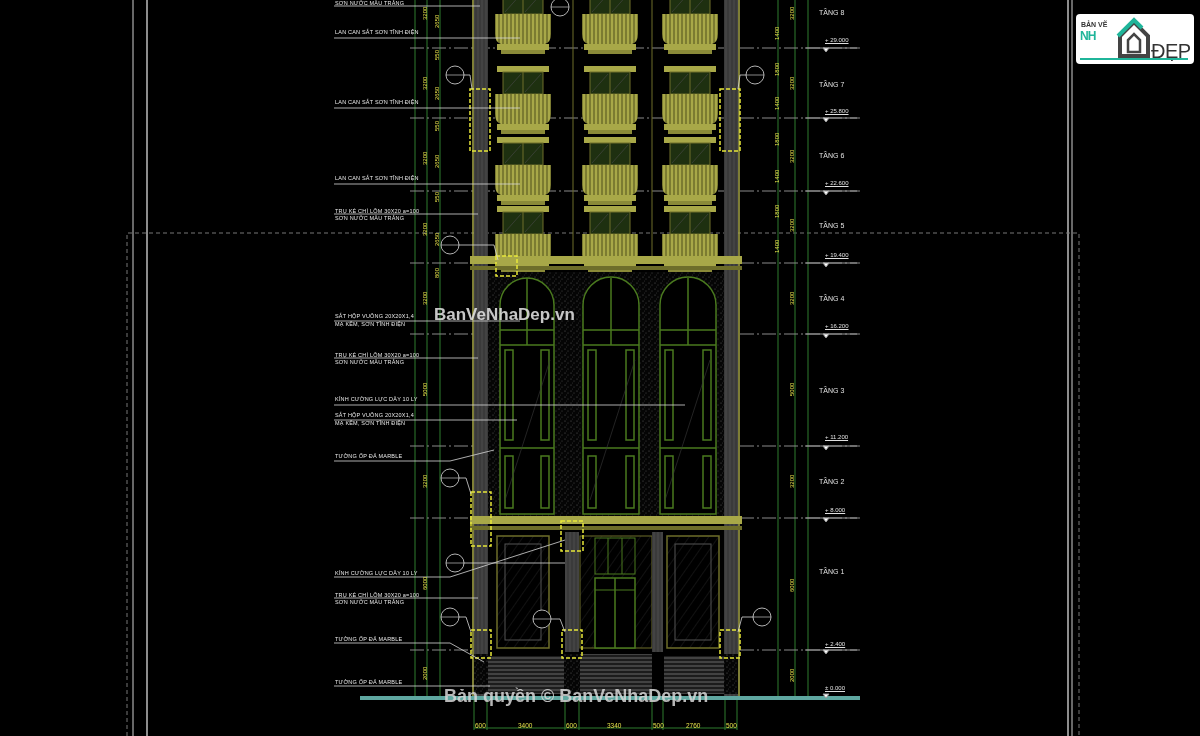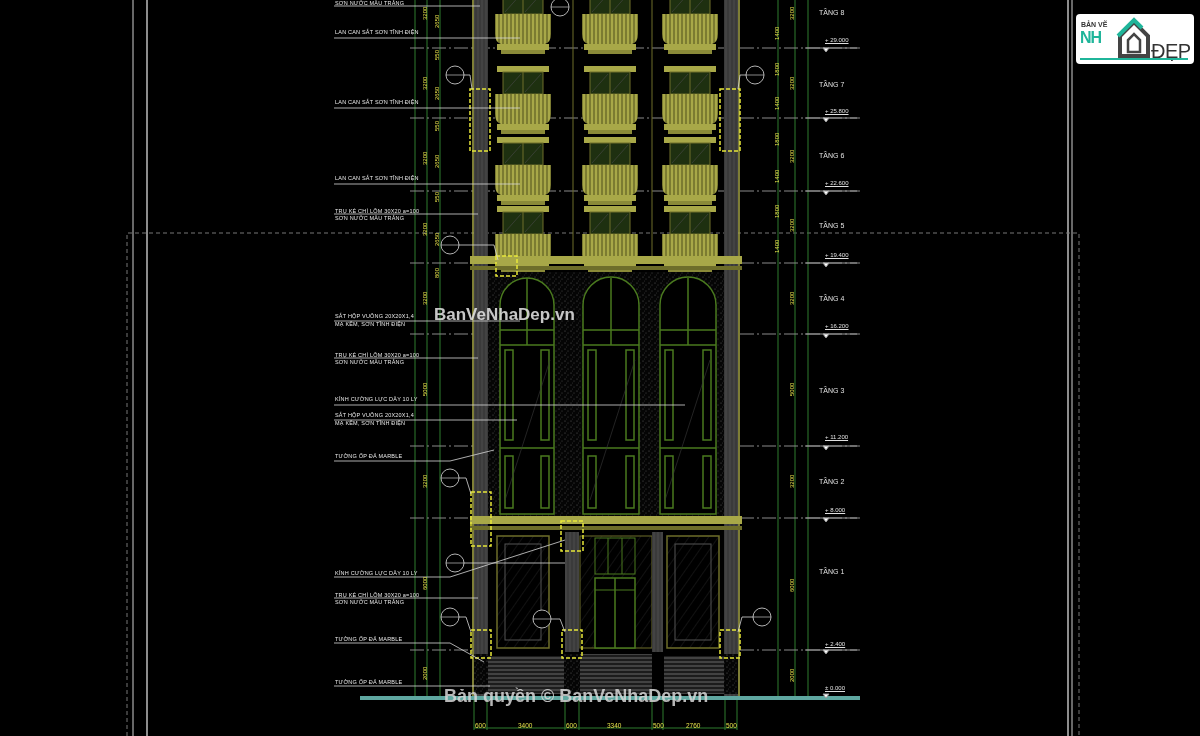--- a/index.html
+++ b/index.html
@@ -7,21 +7,21 @@
   #canvas { position: absolute; left: 0; top: 0; width: 1200px; height: 736px; }
   .label { position: absolute; font-family: "Liberation Sans", sans-serif; font-size: 5.5px; color: #e8e8e8; letter-spacing: 0.2px; white-space: nowrap; line-height: 7px; }
   .floor { position: absolute; font-family: "Liberation Sans", sans-serif; font-size: 7px; color: #e0e0e0; white-space: nowrap; }
   .elev { position: absolute; font-family: "Liberation Sans", sans-serif; font-size: 6px; color: #e0e0e0; white-space: nowrap; text-decoration: underline; }
   .vdim { position: absolute; font-family: "Liberation Sans", sans-serif; font-size: 6px; color: #e5e04a; white-space: nowrap; transform: rotate(-90deg); transform-origin: left top; }
   .hdim { position: absolute; font-family: "Liberation Sans", sans-serif; font-size: 6.5px; color: #e5e04a; white-space: nowrap; }
   .watermark-center { position: absolute; left: 434px; top: 305px; font-family: "Liberation Sans", sans-serif; font-weight: bold; font-size: 17px; color: rgba(225,225,225,0.88); white-space: nowrap; }
   .watermark-bottom { position: absolute; left: 444px; top: 686px; font-family: "Liberation Sans", sans-serif; font-weight: bold; font-size: 18px; color: rgba(215,215,215,0.85); white-space: nowrap; }
   .logo { position: absolute; left: 1076px; top: 14px; width: 118px; height: 50px; background: #fff; border-radius: 4px; }
   .logo .top { position: absolute; left: 5px; top: 7px; font-size: 7px; font-weight: bold; color: #333; }
-  .logo .nh { position: absolute; left: 4px; top: 15px; font-size: 16px; font-weight: bold; color: #1fb59a; letter-spacing: -1px; }
+  .logo .nh { position: absolute; left: 4px; top: 15px; font-size: 12px; font-weight: bold; color: #1fb59a; letter-spacing: -1px; }
   .logo .dep { position: absolute; left: 75px; top: 26px; font-size: 20px; color: #333; letter-spacing: -0.5px; }
   .logo .bar { position: absolute; left: 4px; top: 44px; width: 108px; height: 2px; background: #1fb59a; }
   .logo svg { position: absolute; left: 40px; top: 2px; }
 </style>
 </head>
 <body>
 
 <svg id="canvas" width="1200" height="736" viewBox="0 0 1200 736" xmlns="http://www.w3.org/2000/svg">
   <defs>
     <pattern id="granite" width="6" height="6" patternUnits="userSpaceOnUse">

